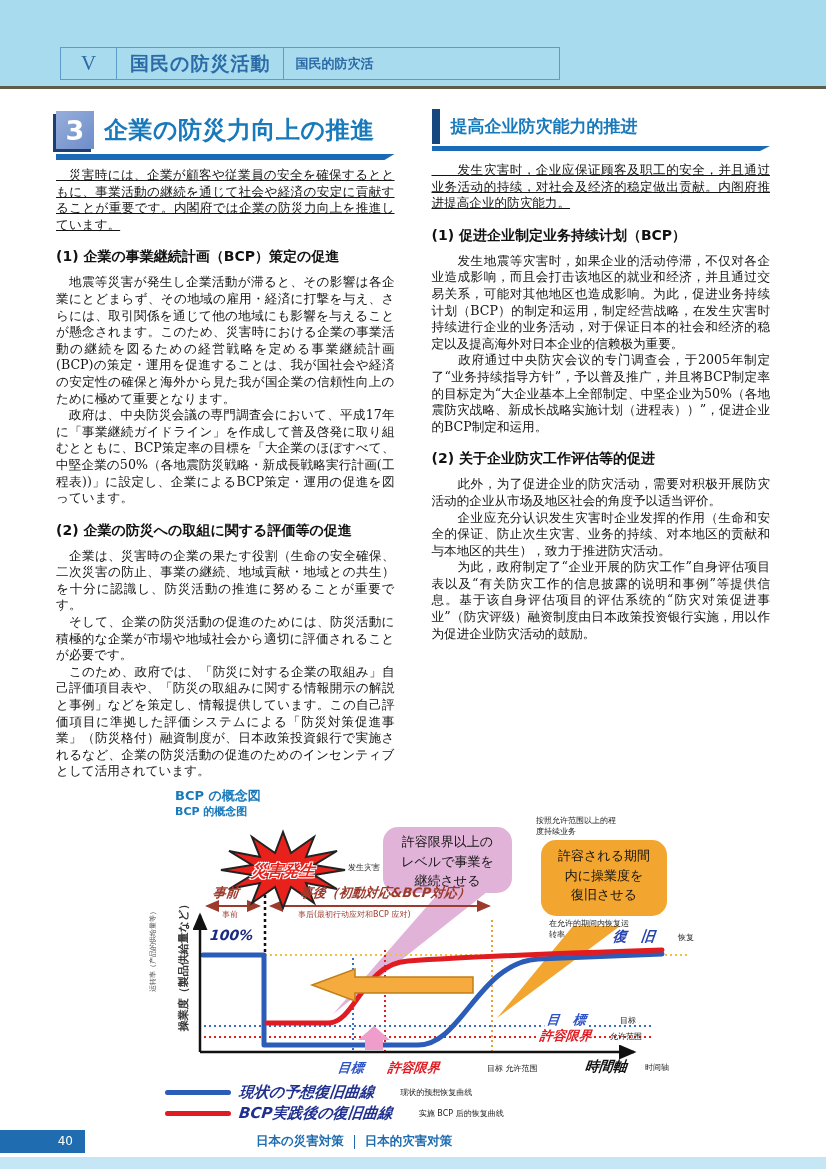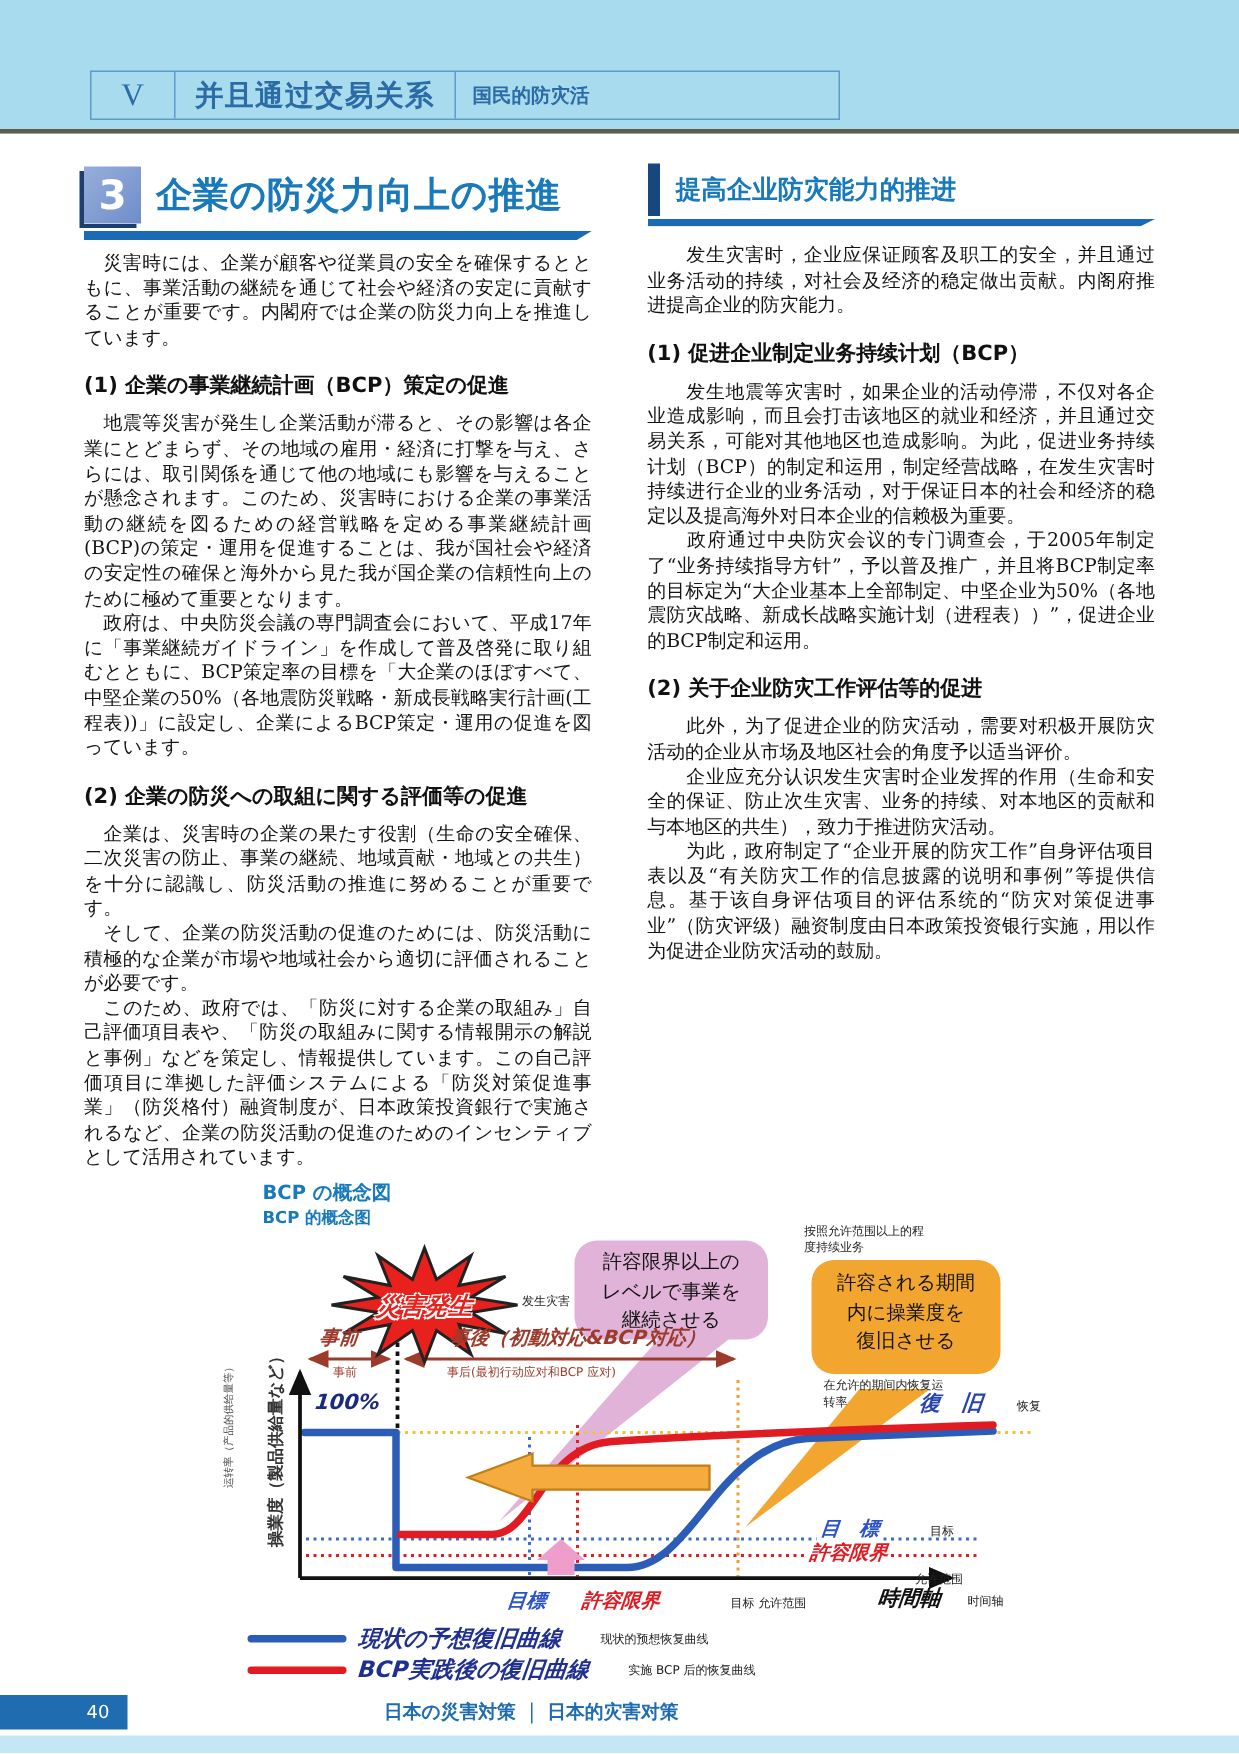--- a/index.html
+++ b/index.html
@@ -23,21 +23,21 @@
   .heading-l::after { content:""; position:absolute; left:0; bottom:-9px; width:100%; height:6px; background:#1b6ab5;
      clip-path:polygon(0 0,100% 0,calc(100% - 10px) 100%,0 100%); }
   .num-box { width:38px; height:38px; background:linear-gradient(135deg,#97aedb,#6e8dc9); color:#fff; font-size:27px; font-weight:bold; display:flex; align-items:center; justify-content:center; box-shadow:-3px 3px 0 #1c3e70; }
   .title-l { font-size:24px; font-weight:bold; color:#1879bb; letter-spacing:0.5px; white-space:nowrap; }
   .heading-r { position:relative; border-left:8px solid #16477e; padding:6px 0 6px 11px; margin-bottom:18px; }
   .heading-r::after { content:""; position:absolute; left:-8px; bottom:-7px; width:calc(100% + 8px); height:5px; background:#1b6ab5;
      clip-path:polygon(0 0,100% 0,calc(100% - 10px) 100%,0 100%); }
   .title-r { font-size:17px; font-weight:bold; color:#1879bb; white-space:nowrap; }
   p.body { font-family:"DejaVu Serif","Liberation Serif",serif; font-size:12.6px; line-height:16.6px; text-align:justify; color:#141414; }
   h2.sub { font-size:14px; font-weight:bold; color:#111; margin:15px 0 8px 0; white-space:nowrap; }
-  .intro { margin-top:2px; }
+  .intro { margin-top:2px;text-decoration:underline; }
   
   .figure { position:relative; height:352px; }
   .figure svg { position:absolute; left:0; top:0; }
   .lbl { position:absolute; white-space:nowrap; line-height:1.2; }
   .ital { font-style:italic; transform:skewX(-6deg); }
   .fig-title-ja { font-size:13px; font-weight:bold; color:#1879bb; }
   .fig-title-zh { font-size:11px; font-weight:bold; color:#1879bb; }
   .tiny { font-size:8px; color:#222; white-space:normal; line-height:1.35; }
   .darkred { color:#9c3a2c; font-weight:bold; }
   .star-text { font-size:16px; font-weight:bold; color:#e8211c; text-align:center;
@@ -56,21 +56,21 @@
   .bottom-band { position:absolute; left:0; bottom:0; width:100%; height:12px; background:#c5e6f5; }
 </style>
 </head>
 <body>
 
 <div class="page">
 
   <div class="top-band">
     <div class="section-box">
       <div class="cell cell-v">V</div>
-      <div class="cell cell-ja">并且通过交易关系</div>
+      <div class="cell cell-ja">国民の防災活動</div>
       <div class="cell cell-zh">国民的防灾活</div>
     </div>
   </div>
 
   <div class="content">
     <div class="col">
       <div class="heading-l">
         <span class="num-box">3</span>
         <span class="title-l">企業の防災力向上の推進</span>
       </div>
@@ -166,21 +166,21 @@
     <div class="lbl" style="left:298px; top:130px; font-size:8px; color:#9c3a2c;">事后(最初行动应对和BCP 应对)</div>
 
     <div class="lbl ital" style="left:210px; top:147px; font-size:14px; font-weight:bold; color:#1a2a80;">100%</div>
 
     <div class="lbl ital" style="left:613px; top:148px; font-size:14px; font-weight:bold; color:#2743b0;">復　旧</div>
     <div class="lbl tiny" style="left:678px; top:153px;">恢复</div>
 
     <div class="lbl ital" style="left:545px; top:232px; font-size:13px; font-weight:bold; color:#2b52c8; background:#fff; padding:0 2px;">目　標</div>
     <div class="lbl tiny" style="left:598px; top:236px;margin-left:22px;">目标</div>
     <div class="lbl ital" style="left:538px; top:248px; font-size:13px; font-weight:bold; color:#e01b22; background:#fff; padding:0 2px;">許容限界</div>
-    <div class="lbl tiny" style="left:610px; top:268px;">允许范围</div>
+    <div class="lbl tiny" style="left:610px; top:252px;">允许范围</div>
 
     <div class="lbl ital" style="left:338px; top:280px; font-size:13px; font-weight:bold; color:#2b52c8;">目標</div>
     <div class="lbl ital" style="left:388px; top:280px; font-size:13px; font-weight:bold; color:#e01b22;">許容限界</div>
     <div class="lbl tiny" style="left:487px; top:284px;">目标 允许范围</div>
     <div class="lbl ital" style="left:585px; top:278px; font-size:14px; font-weight:bold; color:#111;">時間軸</div>
     <div class="lbl tiny" style="left:645px; top:283px;">时间轴</div>
 
     <div class="legend-row" style="left:165px; top:303px;">
       <span class="legend-swatch" style="background:#2b5cb8;"></span>
       <span class="legend-ja">現状の予想復旧曲線</span>

